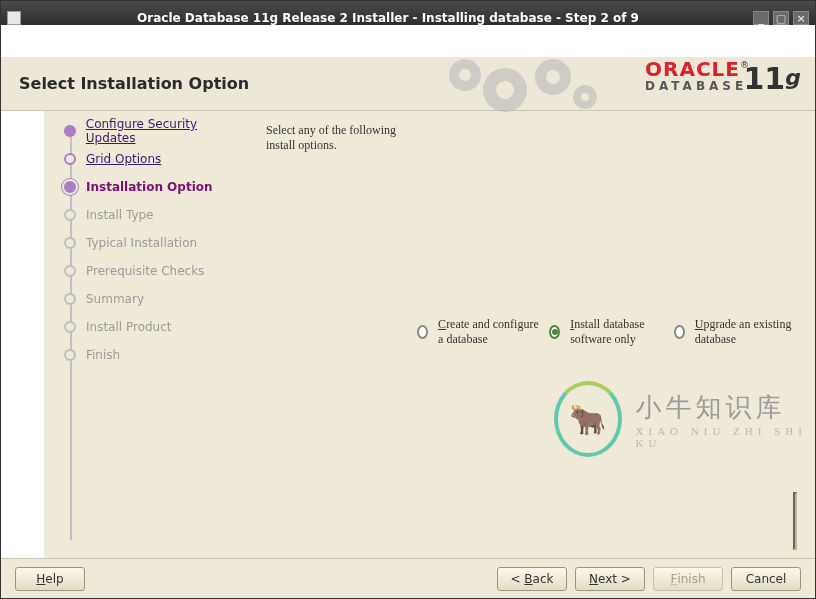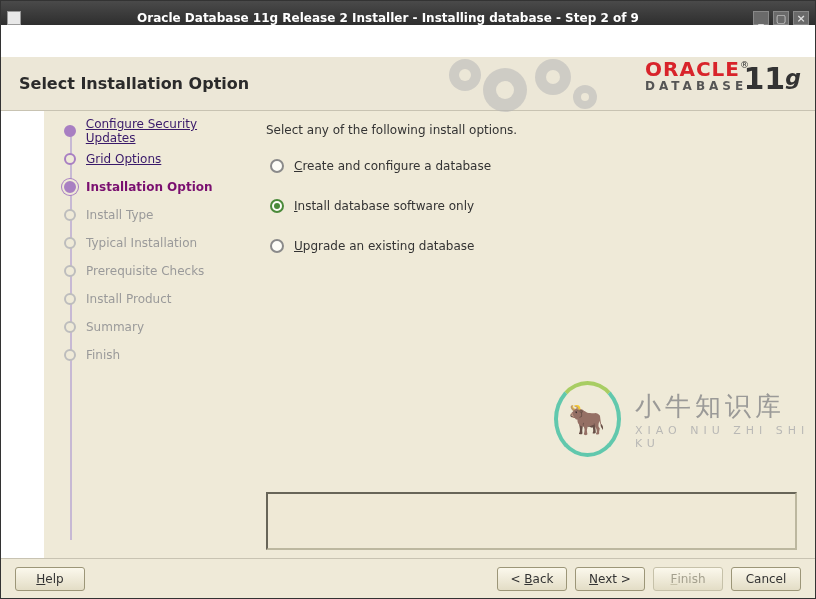--- a/index.html
+++ b/index.html
@@ -31,21 +31,21 @@
   .step { display:flex; align-items:center; margin-bottom:12px; position:relative; height:16px;}
   .step .dot { width:12px; height:12px; border-radius:50%; border:2px solid #a87fc2; background:#efead8; margin-right:10px; z-index:1; margin-left:12px;}
   .step.done .dot, .step.current .dot { background:#a87fc2; }
   .step.current .dot { box-shadow:0 0 0 2px #efead8, 0 0 0 3px #a87fc2; }
   .step .label { color:#7a7a7a; }
   .step.link .label { color:#3a1a6a; text-decoration:underline; cursor:pointer; }
   .step.current .label { color:#7a1070; font-weight:bold; }
   .step.future .dot { border-color:#bdbdbd; }
   .step.future .label { color:#9a9a9a; }
   
-  .main { flex:1; display:flex; flex-direction:column; padding:12px 18px 8px 12px; }
+  .main { flex:1; display:flex; flex-direction:row; padding:12px 18px 8px 12px;font-family:Liberation Serif, serif; }
   .instr { color:#333; margin-bottom:14px; }
   .opt { display:flex; align-items:center; margin:8px 0 18px 4px; color:#333; }
   .radio { width:14px; height:14px; border-radius:50%; border:2px solid #8a8a8a; margin-right:10px; display:flex; align-items:center; justify-content:center; background:#fdfdf7;}
   .radio.selected { border-color:#4a8a3a; }
   .radio.selected::after { content:""; width:6px; height:6px; border-radius:50%; background:#4a8a3a; }
   .accel { text-decoration: underline; }
   .watermark { position:absolute; left:300px; top:270px; opacity:0.85; display:flex; align-items:center; gap:14px; pointer-events:none;}
   .wm-circle { width:76px; height:76px; border-radius:50%; border:4px solid #49c3a6; border-top-color:#9cc94f; display:flex; align-items:center; justify-content:center;}
   .wm-bull { font-size:30px; color:#49c3a6; }
   .wm-text .big { font-size:26px; color:#8d8d8d; letter-spacing:4px; }
@@ -123,25 +123,25 @@
       <div class="step future">
         <div class="dot"></div>
         <span class="label">Typical Installation</span>
       </div>
       <div class="step future">
         <div class="dot"></div>
         <span class="label">Prerequisite Checks</span>
       </div>
       <div class="step future">
         <div class="dot"></div>
-        <span class="label">Install Product</span>
+        <span class="label">Summary</span>
       </div>
       <div class="step future">
         <div class="dot"></div>
-        <span class="label">Summary</span>
+        <span class="label">Install Product</span>
       </div>
       <div class="step future">
         <div class="dot"></div>
         <span class="label">Finish</span>
       </div>
     </div>
 
     <div class="main" style="position:relative;">
       <div class="instr">Select any of the following install options.</div>
 

